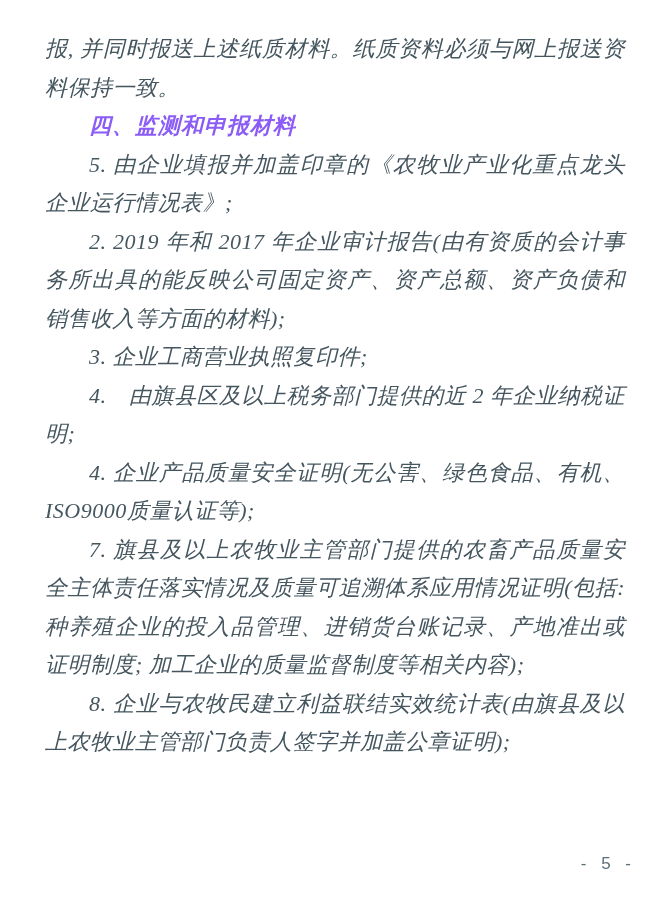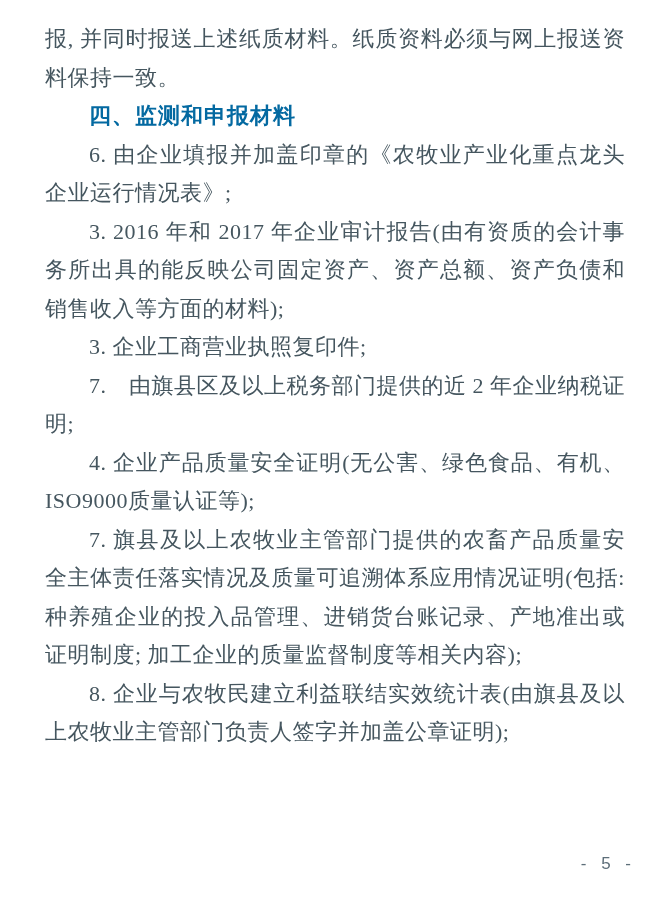--- a/index.html
+++ b/index.html
@@ -10,41 +10,42 @@
   .page {
     position: relative;
     width: 666px;
     height: 908px;
     background: #ffffff;
     overflow: hidden;
     font-family: "Liberation Serif", "DejaVu Serif", serif;
   }
   .content {
     position: absolute;
-    top: 20px;
+    top: 30px;
     left: 45px;
     width: 580px;
+    font-style: italic;
   }
   .content p {
     margin: 0;
     padding: 0;
     font-size: 22px;
     line-height: 38.5px;
     color: #45565f;
     text-align: justify;
     letter-spacing: 0.5px;
   }
   p.para-continuation {
     text-indent: 0;
   }
   p.para-heading {
     text-indent: 2em;
     font-family: "Liberation Sans", "DejaVu Sans", sans-serif;
     font-weight: 700;
-    color: #0369a1;
+    color: #8b5cf6;
     letter-spacing: 1px;
   }
   p.para-item {
     text-indent: 2em;
   }
   .page-footer {
     position: absolute;
     top: 854px;
     right: 32px;
     font-family: "Liberation Sans", "DejaVu Sans", sans-serif;
@@ -54,23 +55,23 @@
     word-spacing: 4px;
   }
 </style>
 </head>
 <body>
 
 <div class="page">
   <div class="content">
     <p class="para-continuation">报, 并同时报送上述纸质材料。纸质资料必须与网上报送资料保持一致。</p>
     <p class="para-heading">四、监测和申报材料</p>
-    <p class="para-item">6. 由企业填报并加盖印章的《农牧业产业化重点龙头企业运行情况表》;</p>
-    <p class="para-item">3. 2016 年和 2017 年企业审计报告(由有资质的会计事务所出具的能反映公司固定资产、资产总额、资产负债和销售收入等方面的材料);</p>
+    <p class="para-item">5. 由企业填报并加盖印章的《农牧业产业化重点龙头企业运行情况表》;</p>
+    <p class="para-item">2. 2019 年和 2017 年企业审计报告(由有资质的会计事务所出具的能反映公司固定资产、资产总额、资产负债和销售收入等方面的材料);</p>
     <p class="para-item">3. 企业工商营业执照复印件;</p>
-    <p class="para-item">7.　由旗县区及以上税务部门提供的近 2 年企业纳税证明;</p>
+    <p class="para-item">4.　由旗县区及以上税务部门提供的近 2 年企业纳税证明;</p>
     <p class="para-item">4. 企业产品质量安全证明(无公害、绿色食品、有机、ISO9000质量认证等);</p>
     <p class="para-item">7. 旗县及以上农牧业主管部门提供的农畜产品质量安全主体责任落实情况及质量可追溯体系应用情况证明(包括: 种养殖企业的投入品管理、进销货台账记录、产地准出或证明制度; 加工企业的质量监督制度等相关内容);</p>
     <p class="para-item">8. 企业与农牧民建立利益联结实效统计表(由旗县及以上农牧业主管部门负责人签字并加盖公章证明);</p>
   </div>
 
   <div class="page-footer">- 5 -</div>
 </div>
 
 </body></html>

